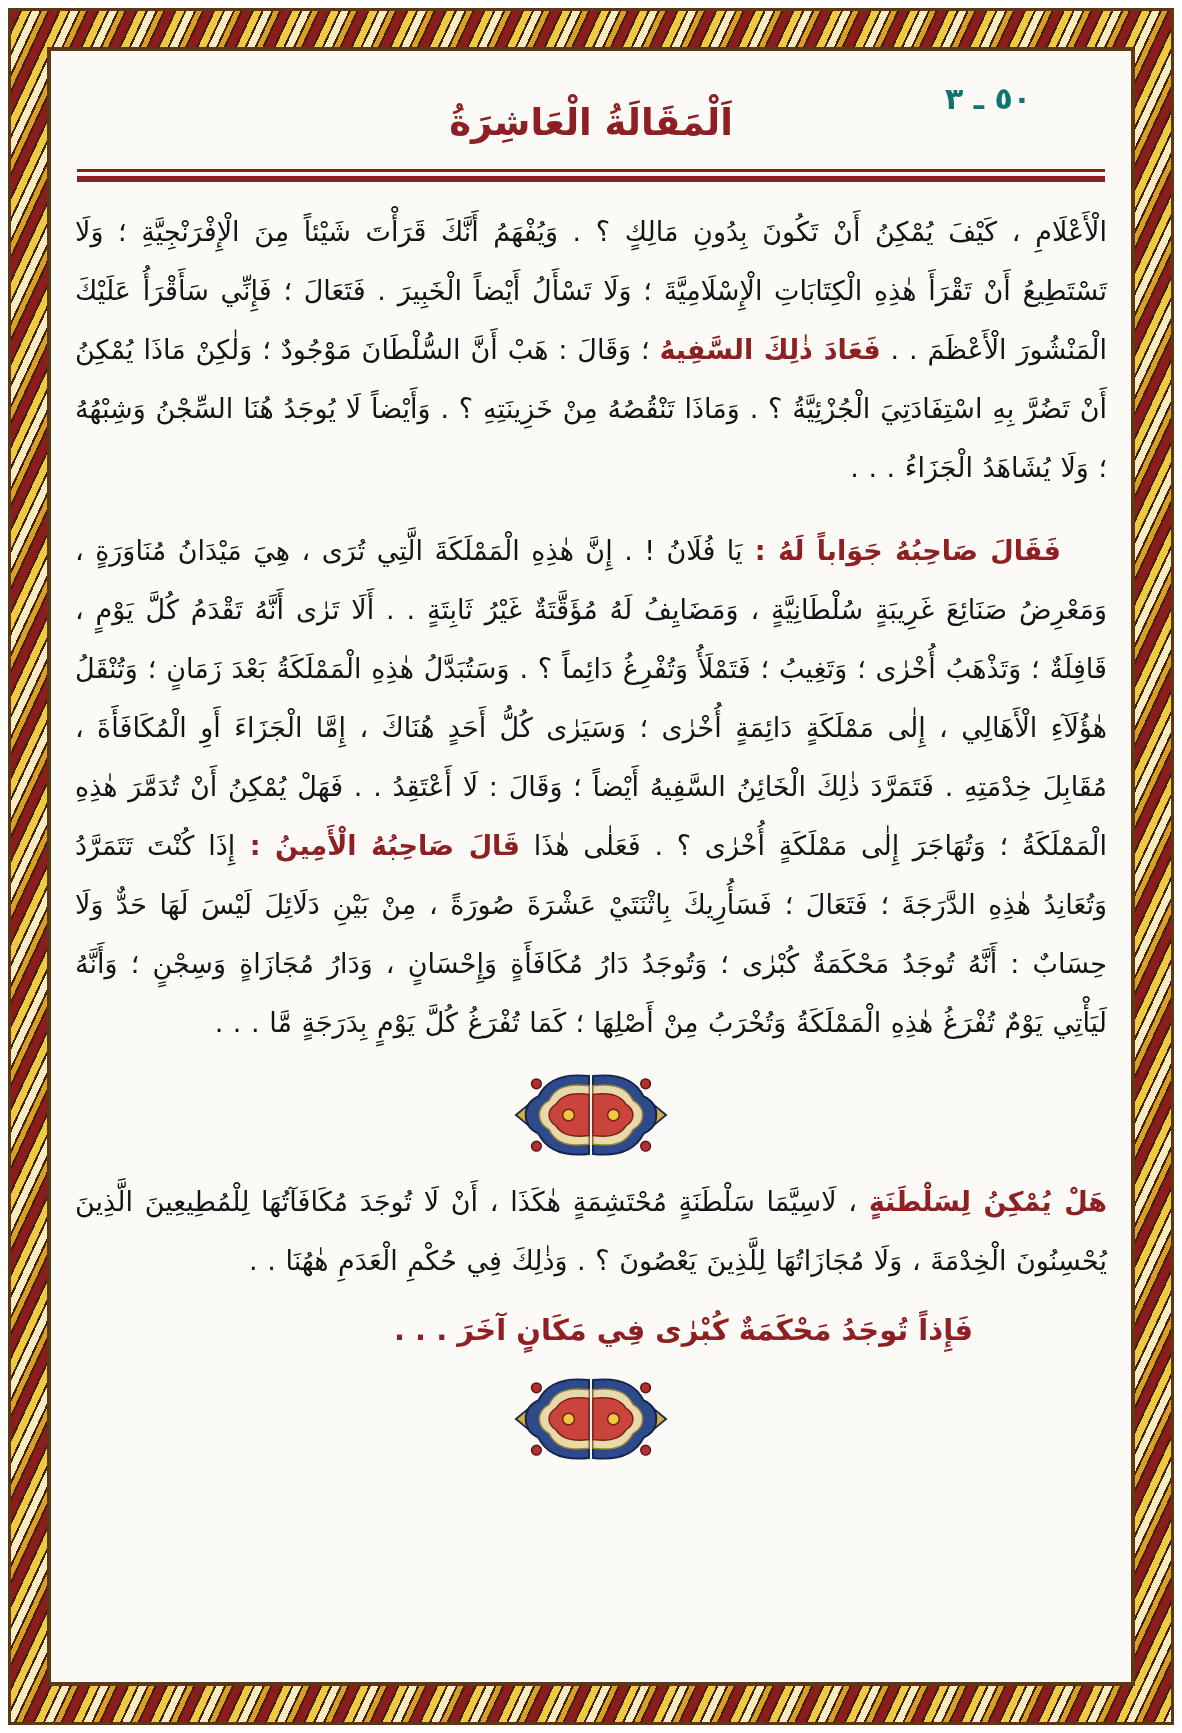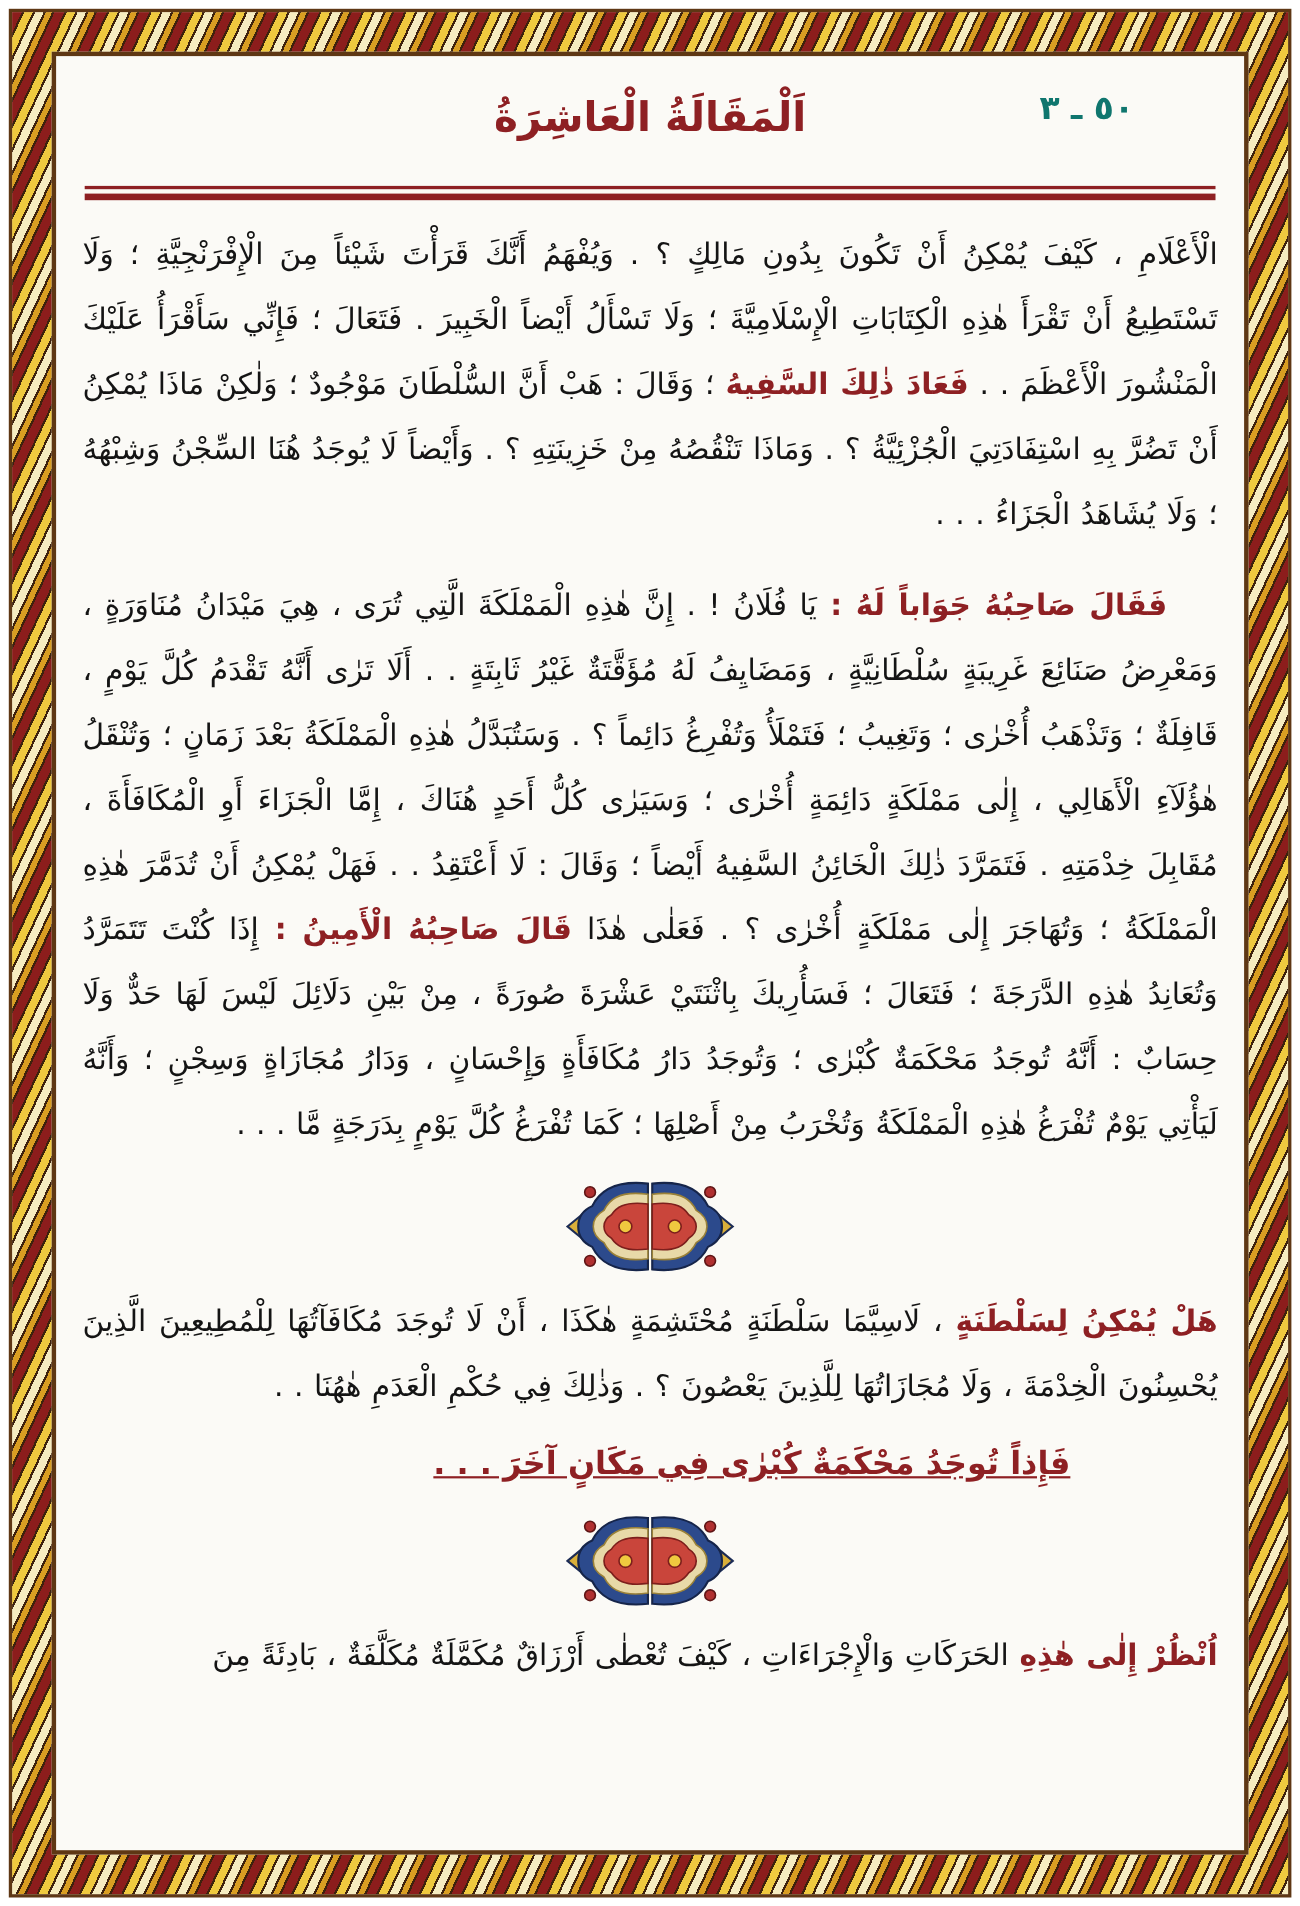--- a/index.html
+++ b/index.html
@@ -29,21 +29,21 @@
   }
   .content {
     position:absolute; inset:0;
     padding:0 14px;
     direction:rtl;
   }
   
   .header { position:relative; height:106px; }
   .title {
     position:absolute; left:0; right:0; top:34px;
-    margin:0; text-align:center;
+    margin:16px; text-align:center;
     font-size:37px; font-weight:bold; color:#8E2023;
   }
   .page-num {
     position:absolute; top:30px; right:86px;
     font-size:30px; font-weight:bold; color:#0f766e;
   }
   .rule {
     height:4px; margin:12px 12px 0 12px;
     border-top:3px solid #8E2023;
     border-bottom:6px solid #8E2023;
@@ -58,21 +58,20 @@
   .p2 { margin-top:24px; text-indent:46px; }
   .p3 { margin-top:4px; }
   .p4 { margin-top:8px; }
   .red { color:#8E2023; font-weight:bold; }
   .red-line {
     margin:14px 10px 8px 10px;
     padding-left:185px;
     text-align:center;
     font-size:29px; font-weight:bold; color:#8E2023;
     line-height:52px;
-    text-decoration:underline;
   }
   
   .cartouche {
     direction:ltr;
     display:flex; align-items:center; justify-content:center;
     margin:18px auto 12px auto;
   }
   .orn { width:78px; height:90px; flex:0 0 auto; }
   .orn.right { transform:scaleX(-1); }
   .cart-box {
@@ -151,18 +150,17 @@
             <polygon points="3,45 20,31 29,45 20,59" fill="#D9AF3A" stroke="#1C2C55" stroke-width="2"></polygon>
             <circle cx="24" cy="13" r="5" fill="#B03030" stroke="#5E1515" stroke-width="1.5"></circle>
             <circle cx="24" cy="77" r="5" fill="#B03030" stroke="#5E1515" stroke-width="1.5"></circle>
             <path d="M78 5 C42 1 31 16 26 26 C17 30 13 37 13 45 C13 53 17 60 26 64 C31 74 42 89 78 85 Z" fill="#2C4A8C" stroke="#16254A" stroke-width="2"></path>
             <path d="M78 15 C49 11 41 22 37 30 C30 34 27 39 27 45 C27 51 30 56 37 60 C41 68 49 79 78 75 Z" fill="#E8D9A8" stroke="#9A8138" stroke-width="1.5"></path>
             <path d="M78 24 C55 21 48 28 44 34 C39 37 37 41 37 45 C37 49 39 53 44 56 C48 62 55 69 78 66 Z" fill="#C9453B" stroke="#7C1F1C" stroke-width="1.5"></path>
             <circle cx="57" cy="45" r="6" fill="#EFC93F" stroke="#7C1F1C" stroke-width="1.5"></circle>
           </svg>
         </div>
 
-        <p class="para p4"><span class="red">اُنْظُرْ إِلٰى هٰذِهِ</span><span> الحَرَكَاتِ وَالْإِجْرَاءَاتِ ، كَيْفَ تُعْطٰى أَرْزَاقٌ مُكَمَّلَةٌ مُكَلَّفَةٌ ، بَادِئَةً مِنَ</span></p>
 
       </div>
     </div>
   </div>
 </div>
 
 </body></html>

